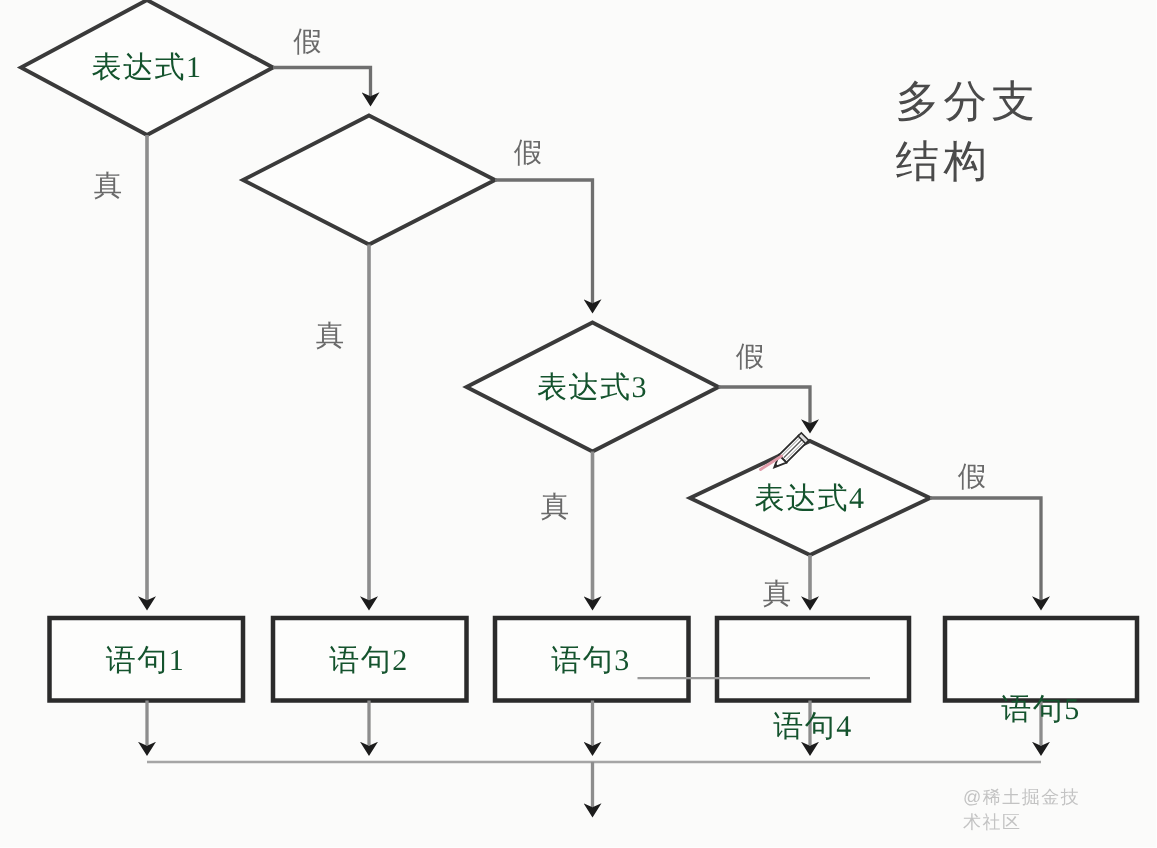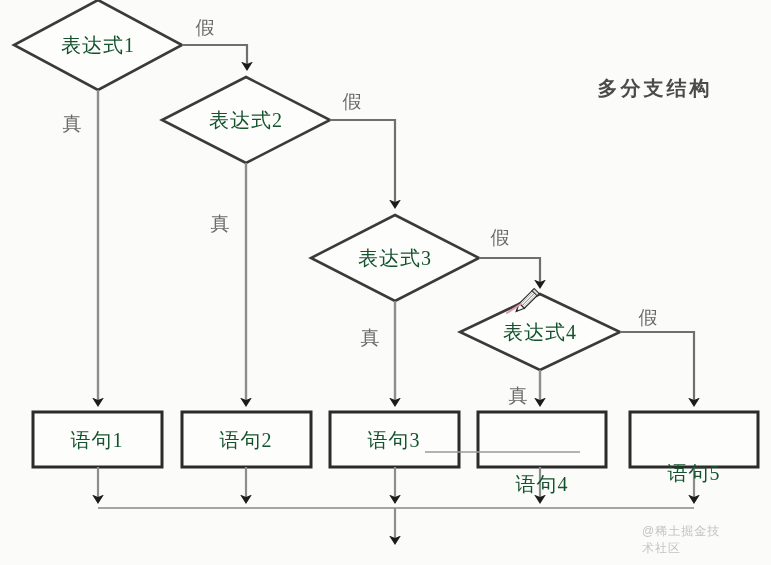--- a/index.html
+++ b/index.html
@@ -41,27 +41,26 @@
   .edge-label {
     position: absolute;
     font-size: 19px;
     color: #6a6a6a;
     font-family: "Liberation Serif", "DejaVu Serif", serif;
     transform: translate(-50%, -50%);
     user-select: none;
   }
   #chart-title {
     position: absolute;
-    font-size: 20px;
+    font-size: 29px;
     color: #4a4a4a;
     letter-spacing: 3px;
     font-family: "Liberation Serif", "DejaVu Serif", serif;
     transform: translate(-50%, -50%);
     user-select: none;
-    font-weight: bold;
   }
   #watermark {
     position: absolute;
     font-size: 12px;
     color: #c3c3c3;
     letter-spacing: 1px;
     font-family: "Liberation Sans", sans-serif;
     transform: translate(-50%, -50%);
     user-select: none;
   }
@@ -114,21 +113,20 @@
     <path d="M98,508 L694,508" fill="none" stroke="#a5a5a5" stroke-width="1.8"></path>
 
     <path d="M395,508 L395,538" fill="none" stroke="#8d8d8d" stroke-width="2.2" marker-end="url(#arrowDark)"></path>
 
     <path d="M425,452 L580,452" fill="none" stroke="#9a9a9a" stroke-width="1.5"></path>
   </svg>
 
   <div id="chart-title" style="left:655px; top:88px;">多分支结构</div>
 
   <div class="node-label diamond-label" style="left:98px; top:45px;">表达式1</div>
-  <div class="node-label diamond-label" style="left:246px; top:120px;">表达式2</div>
   <div class="node-label diamond-label" style="left:395px; top:258px;">表达式3</div>
   <div class="node-label diamond-label" style="left:540px; top:332px;">表达式4</div>
 
   <div class="node-label box-label" style="left:97px; top:440px;">语句1</div>
   <div class="node-label box-label" style="left:246px; top:440px;">语句2</div>
   <div class="node-label box-label" style="left:394px; top:440px;">语句3</div>
   <div class="node-label box-label" style="left:542px; top:440px;margin-top:44px;">语句4</div>
   <div class="node-label box-label" style="left:694px; top:440px;margin-top:33px;">语句5</div>
 
   <div class="edge-label" style="left:205px; top:28px;">假</div>

